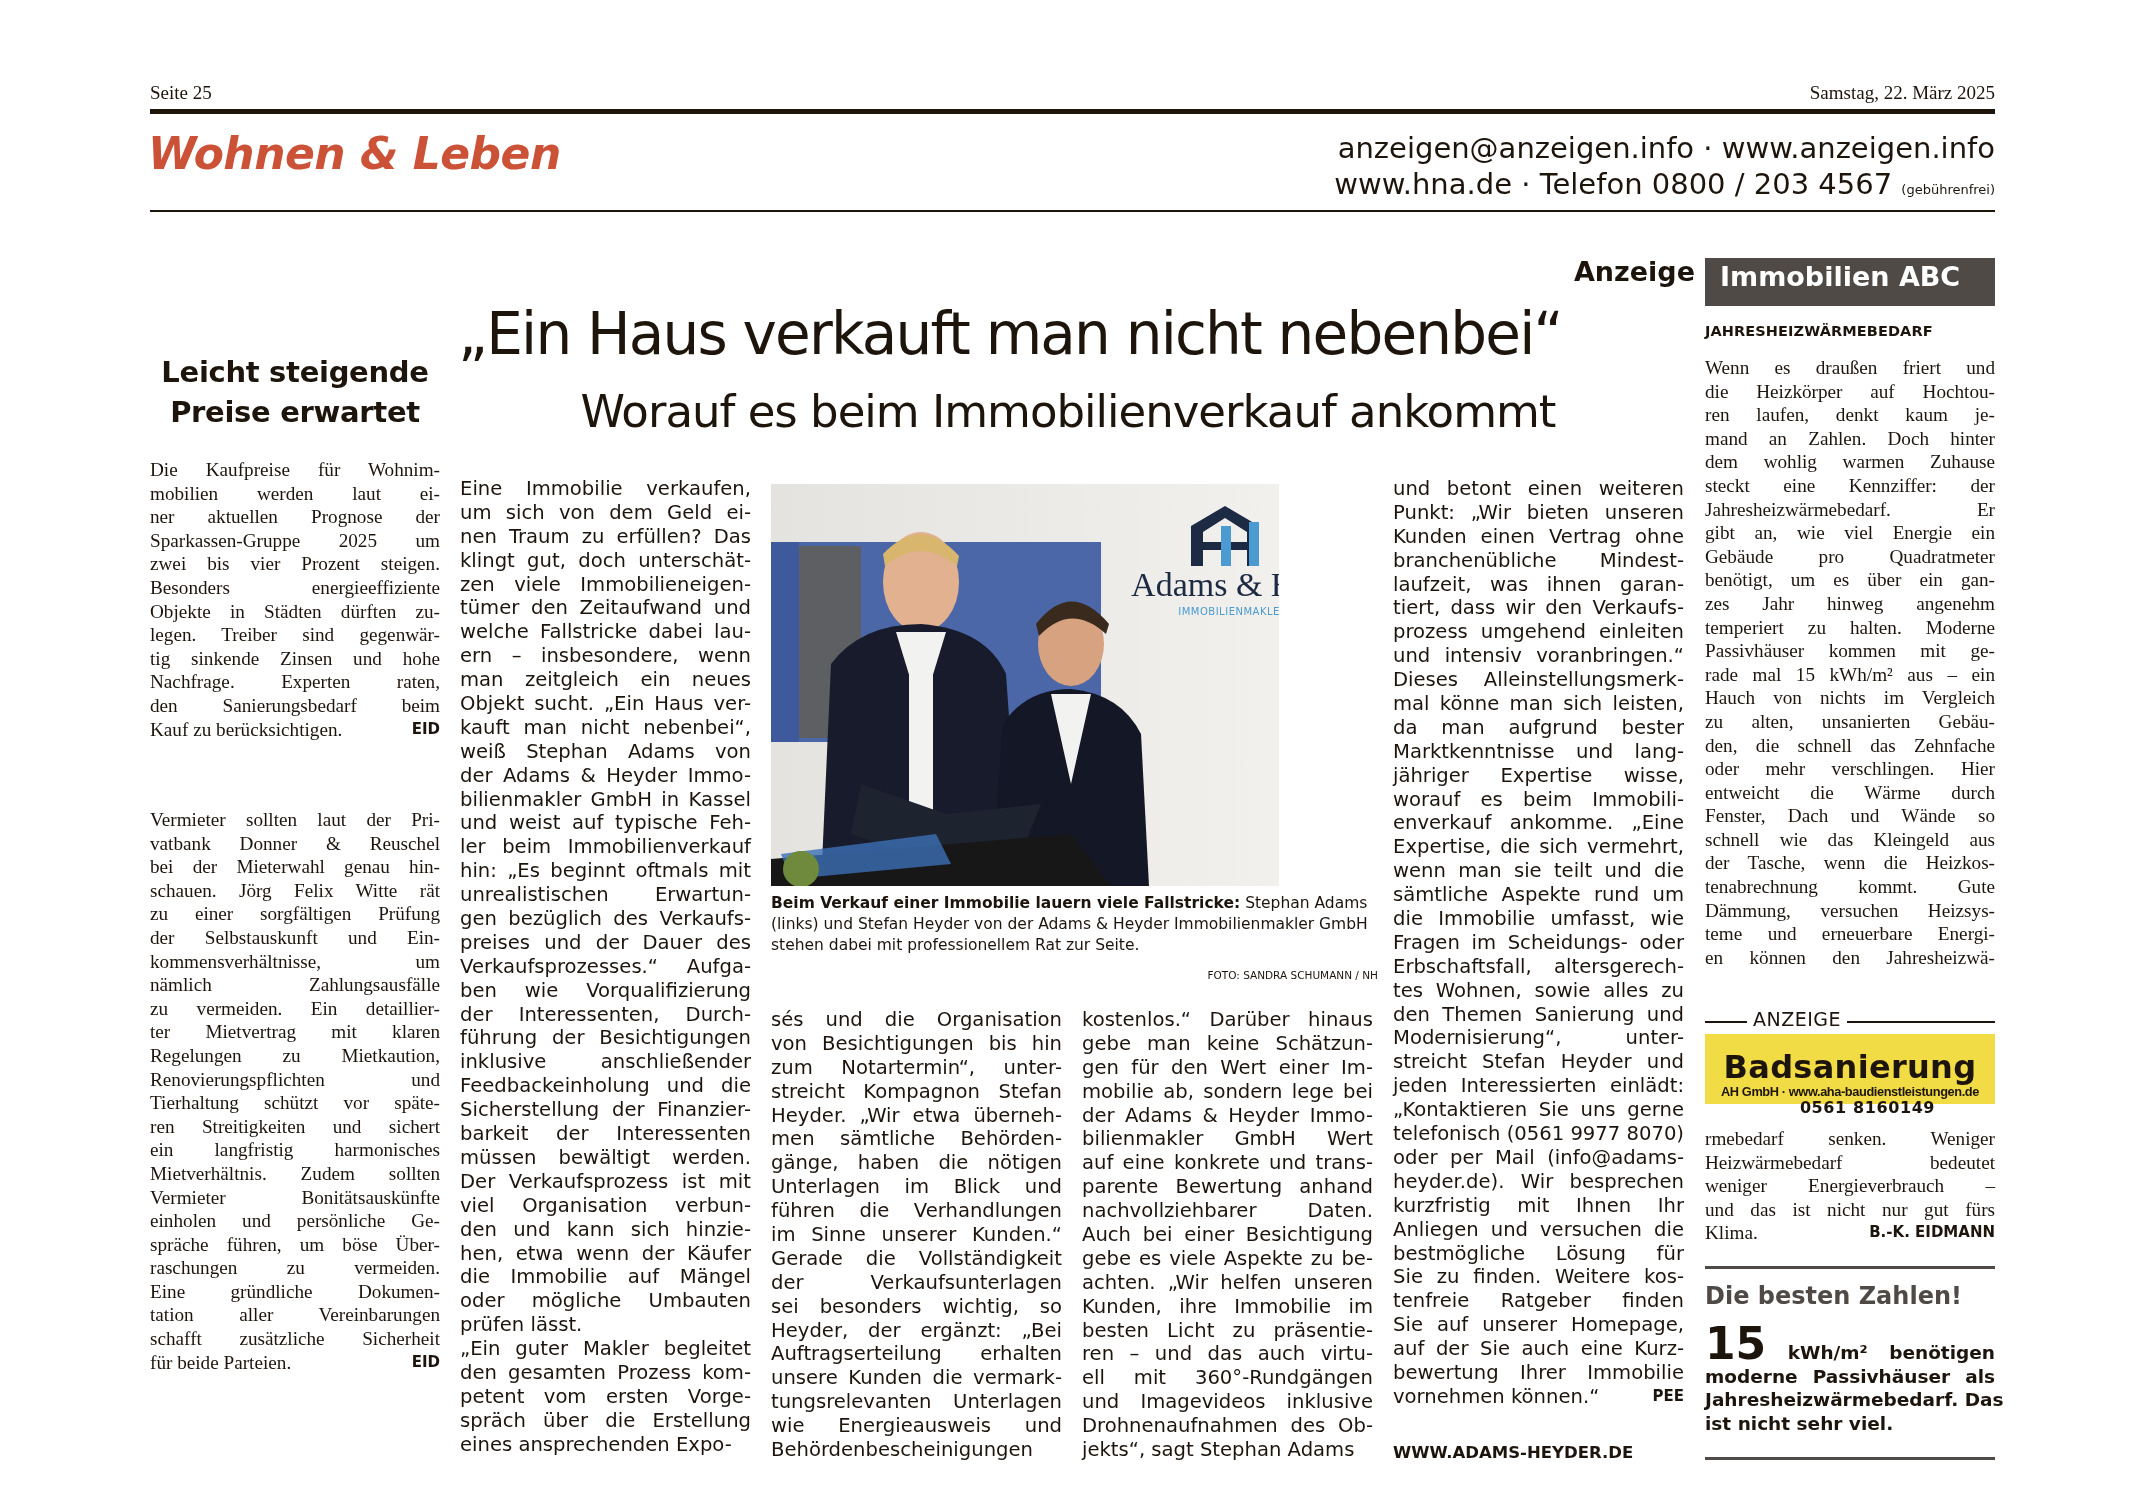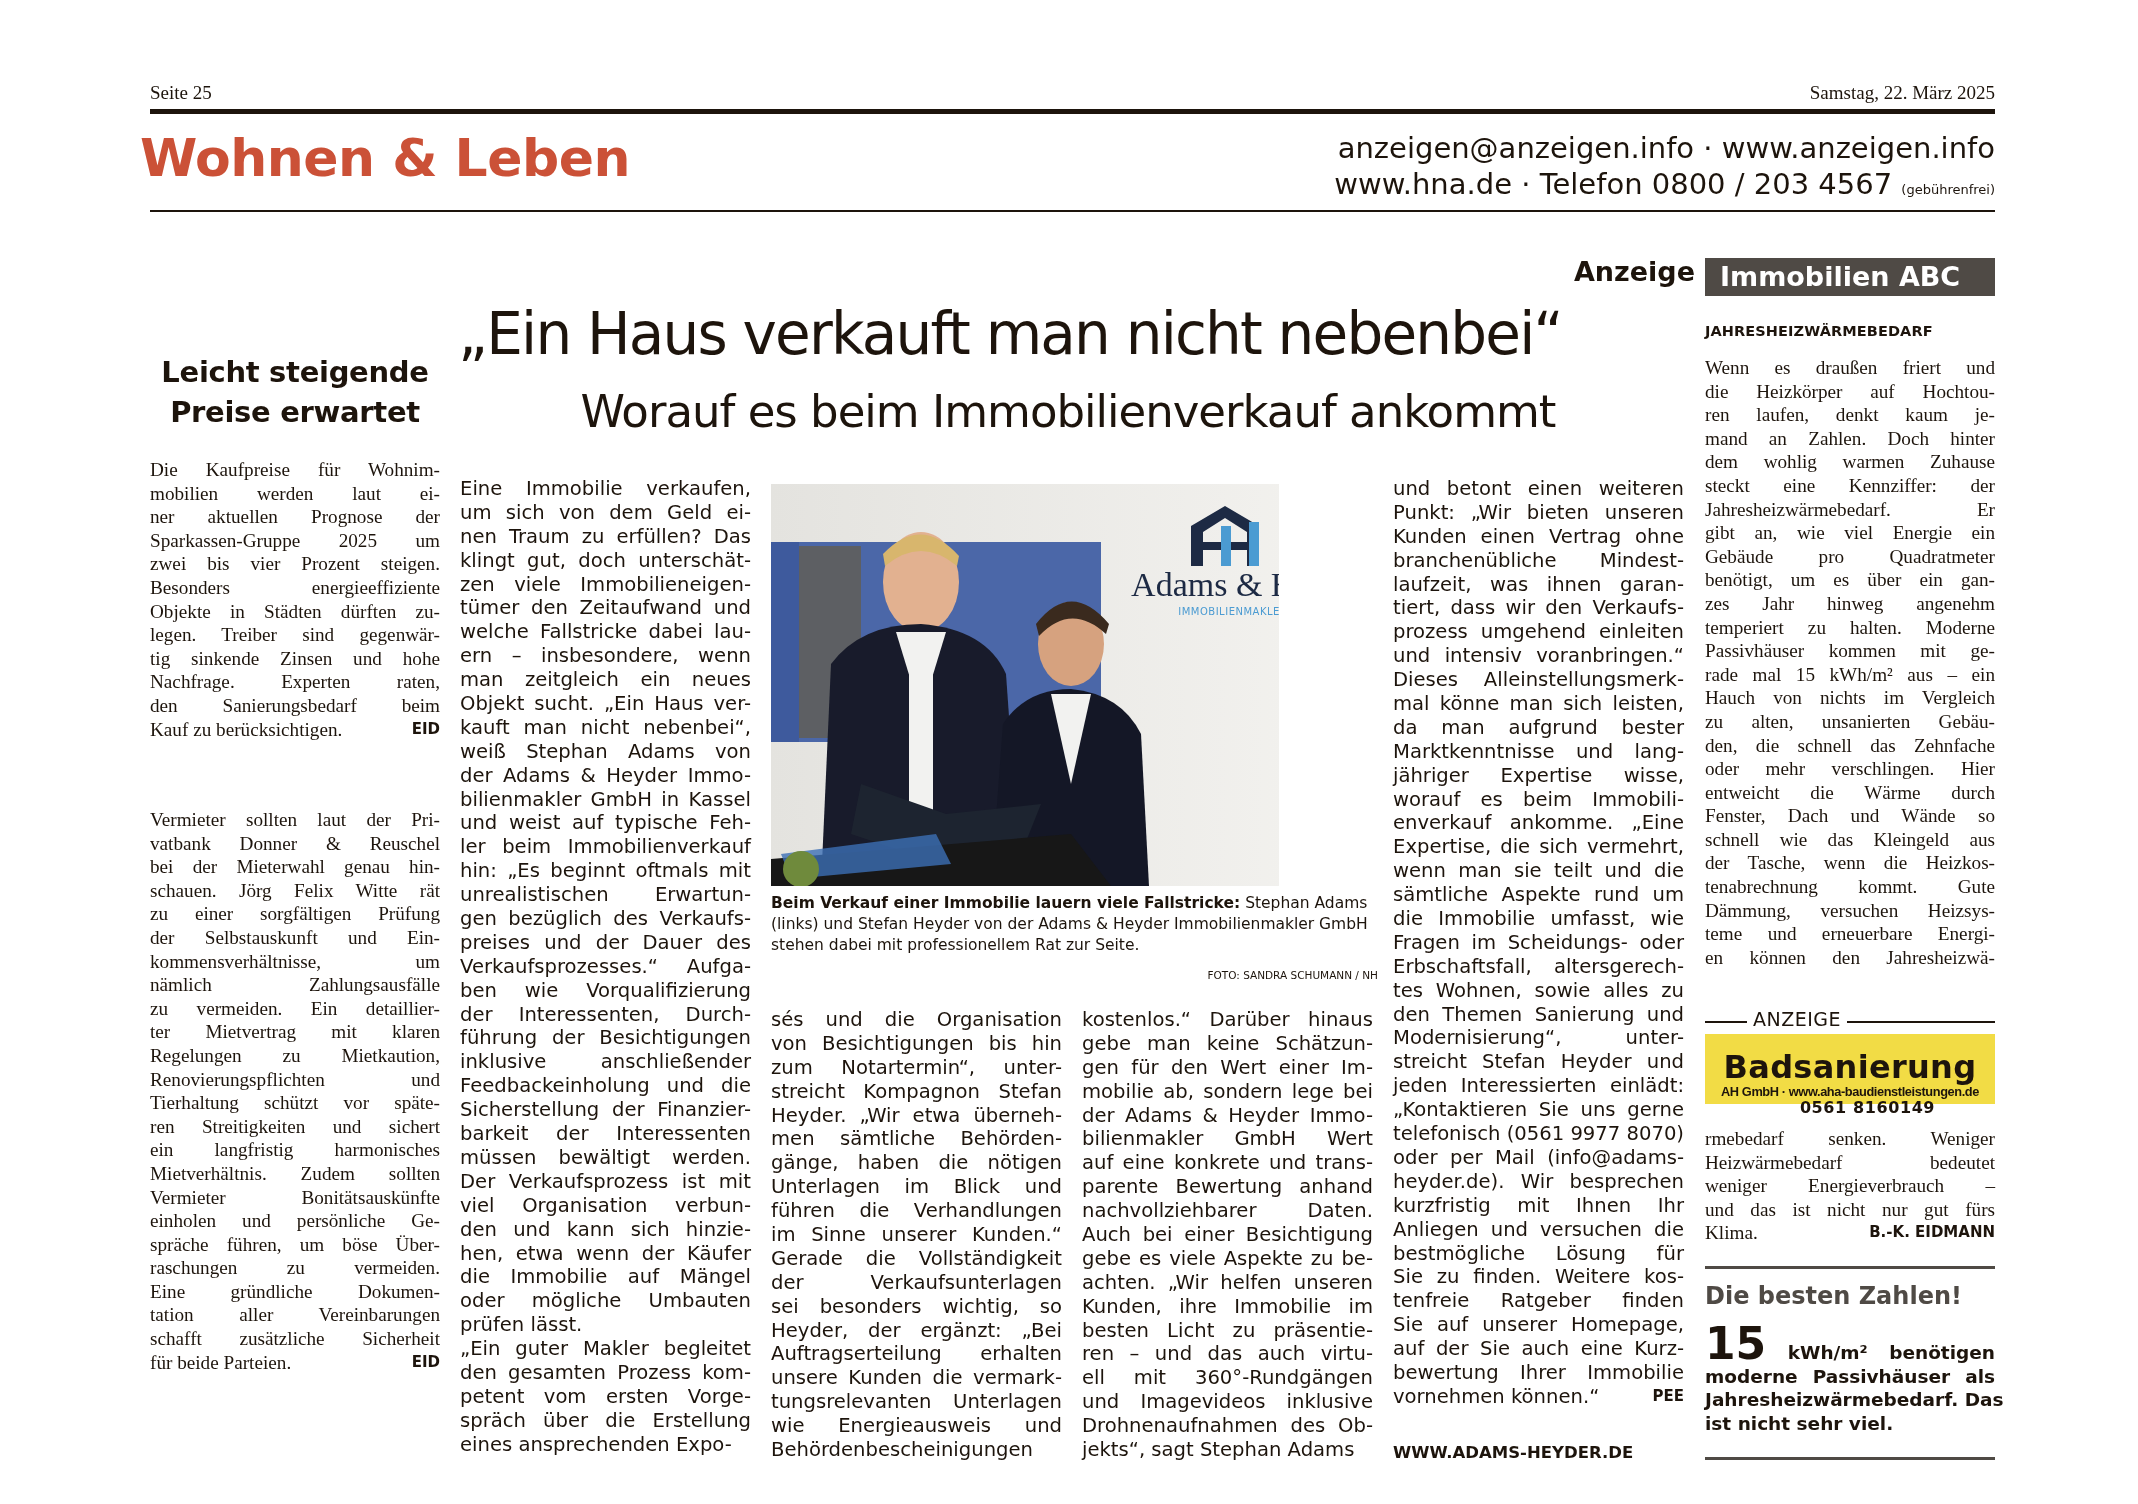--- a/index.html
+++ b/index.html
@@ -5,21 +5,21 @@
   html, body { margin: 0; padding: 0; background: #ffffff; }
   body { width: 2138px; height: 1504px; position: relative; overflow: hidden; color: #1d140c; }
   .abs { position: absolute; }
   .sans { font-family: "DejaVu Sans", "Liberation Sans", sans-serif; }
   .lserif { font-family: "Liberation Serif", serif; }
   .lsans { font-family: "Liberation Sans", sans-serif; }
 
   #page-num { left: 150px; top: 82px; font-size: 19px; }
   #page-date { right: 143px; top: 82px; font-size: 19px; }
   #rule-top { left: 150px; top: 109px; width: 1845px; height: 5px; background: #1d140c; }
-  #section-title { left: 140px; top: 128px; font-size: 52px; font-weight: bold; color: #cb5137; letter-spacing: -0.5px; }
+  #section-title { left: 148px; top: 128px; font-size: 44px; font-weight: bold; color: #cb5137; letter-spacing: -0.5px; font-style: italic; }
   #contact { right: 143px; top: 130px; text-align: right; font-size: 29px; line-height: 36px; }
   #contact .small { font-size: 13px; }
   #rule-head { left: 150px; top: 210px; width: 1845px; height: 2px; background: #1d140c; }
 
   
   .left-col { left: 150px; width: 290px; }
   .box-head { font-weight: bold; text-align: center; font-size: 29px; line-height: 40px; letter-spacing: -0.3px; }
   .serif-body { font-size: 19.2px; line-height: 23.6px; text-align: justify; hyphens: manual; }
   .serif-body .line { display: block; text-align: justify; text-align-last: justify; height: 23.6px; white-space: nowrap; }
   .serif-body .line.last { text-align-last: left; }
@@ -35,21 +35,21 @@
   .col-main .line.last { text-align-last: left; }
 
   #photo { left: 771px; top: 484px; width: 508px; height: 402px; overflow: hidden; background: #f1f0ec; }
   #caption { left: 771px; top: 893px; width: 607px; font-size: 15.5px; line-height: 21px; }
   #caption b { font-weight: bold; }
   #photo-credit { right: 760px; top: 969px; font-size: 10.5px; }
 
   #web-link { left: 1393px; top: 1443px; font-size: 16.5px; font-weight: bold; }
 
   
-  #sb-title { left: 1705px; top: 258px; width: 290px; height: 38px; background: #4f4a45; color: #fff; font-size: 27px; font-weight: bold; line-height: 38px; padding-left: 15px; box-sizing: border-box; }
+  #sb-title { left: 1705px; top: 258px; width: 290px; height: 48px; background: #4f4a45; color: #fff; font-size: 27px; font-weight: bold; line-height: 38px; padding-left: 15px; box-sizing: border-box; }
   #sb-kicker { left: 1705px; top: 323px; font-size: 14.5px; font-weight: bold; letter-spacing: 0.1px; }
   .col-side { left: 1705px; width: 290px; font-size: 19.2px; line-height: 23.6px; }
   .col-side .line { display: block; text-align: justify; text-align-last: justify; height: 23.6px; white-space: nowrap; }
   .col-side .line.last { text-align-last: left; }
 
   #ad-label { left: 1705px; top: 1010px; width: 290px; height: 22px; }
   #ad-label .rl { position: absolute; top: 11px; height: 2px; background: #1d140c; }
   #ad-label span.txt { position: absolute; left: 42px; top: -2px; font-size: 19px; letter-spacing: 0.5px; background: #fff; padding: 0 6px; }
   #ad-box { left: 1705px; top: 1034px; width: 290px; height: 70px; background: #f2dc45; text-align: center; }
   #ad-title { font-size: 32px; font-weight: bold; line-height: 34px; margin-top: 16px; letter-spacing: 0.3px; }

